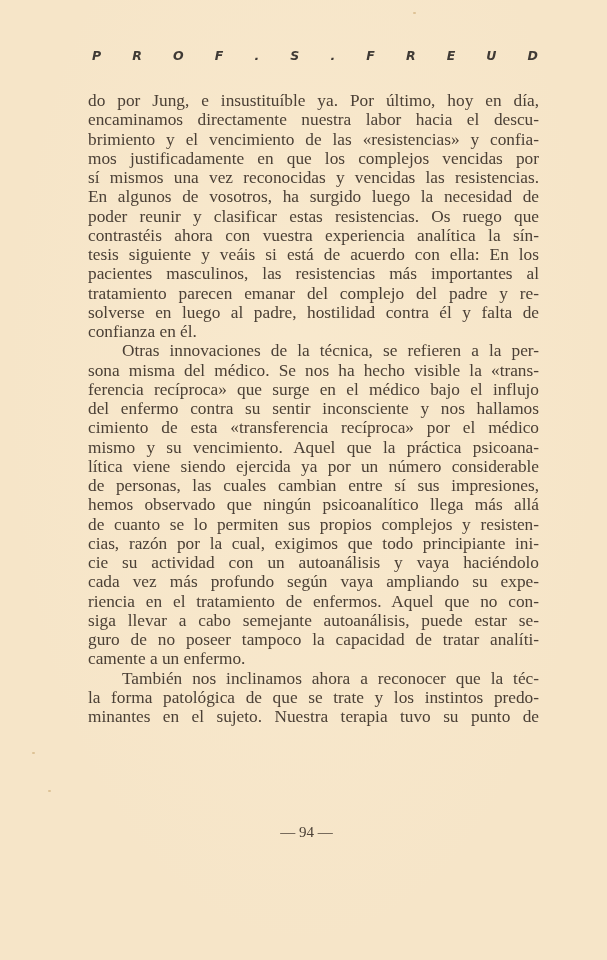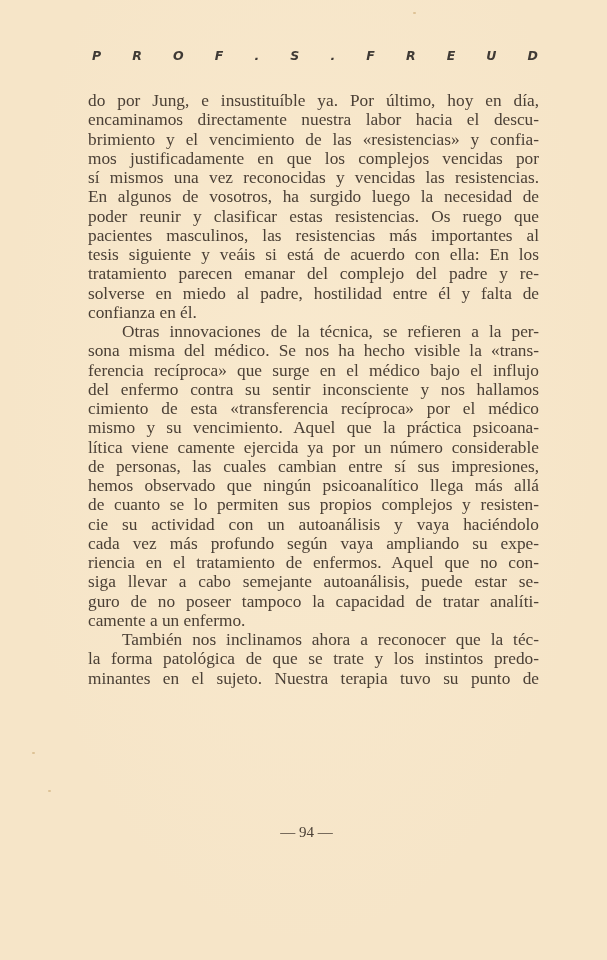--- a/index.html
+++ b/index.html
@@ -104,37 +104,39 @@
 
   <div class="body-text" id="body-text">
       <div>
         <span class="line">do por Jung, e insustituíble ya. Por último, hoy en día,</span>
         <span class="line">encaminamos directamente nuestra labor hacia el descu-</span>
         <span class="line">brimiento y el vencimiento de las «resistencias» y confia-</span>
         <span class="line">mos justificadamente en que los complejos vencidas por</span>
         <span class="line">sí mismos una vez reconocidas y vencidas las resistencias.</span>
         <span class="line">En algunos de vosotros, ha surgido luego la necesidad de</span>
         <span class="line">poder reunir y clasificar estas resistencias. Os ruego que</span>
+        <span class="line">contrastéis ahora con vuestra experiencia analítica la sín-</span>
+        <span class="line">tesis siguiente y veáis si está de acuerdo con ella: En los</span>
         <span class="line">pacientes masculinos, las resistencias más importantes al</span>
-        <span class="line">tesis siguiente y veáis si está de acuerdo con ella: En los</span>
         <span class="line">tratamiento parecen emanar del complejo del padre y re-</span>
-        <span class="line">solverse en miedo al padre, hostilidad entre él y falta de</span>
+        <span class="line">solverse en luego al padre, hostilidad contra él y falta de</span>
         <span class="line last">confianza en él.</span>
       </div>
       <div>
         <span class="line indent">Otras innovaciones de la técnica, se refieren a la per-</span>
         <span class="line">sona misma del médico. Se nos ha hecho visible la «trans-</span>
         <span class="line">ferencia recíproca» que surge en el médico bajo el influjo</span>
         <span class="line">del enfermo contra su sentir inconsciente y nos hallamos</span>
         <span class="line">cimiento de esta «transferencia recíproca» por el médico</span>
         <span class="line">mismo y su vencimiento. Aquel que la práctica psicoana-</span>
-        <span class="line">lítica viene camente ejercida ya por un número considerable</span>
+        <span class="line">lítica viene siendo ejercida ya por un número considerable</span>
         <span class="line">de personas, las cuales cambian entre sí sus impresiones,</span>
         <span class="line">hemos observado que ningún psicoanalítico llega más allá</span>
         <span class="line">de cuanto se lo permiten sus propios complejos y resisten-</span>
+        <span class="line">cias, razón por la cual, exigimos que todo principiante ini-</span>
         <span class="line">cie su actividad con un autoanálisis y vaya haciéndolo</span>
         <span class="line">cada vez más profundo según vaya ampliando su expe-</span>
         <span class="line">riencia en el tratamiento de enfermos. Aquel que no con-</span>
         <span class="line">siga llevar a cabo semejante autoanálisis, puede estar se-</span>
         <span class="line">guro de no poseer tampoco la capacidad de tratar analíti-</span>
         <span class="line last">camente a un enfermo.</span>
       </div>
       <div>
         <span class="line indent">También nos inclinamos ahora a reconocer que la téc-</span>
         <span class="line">la forma patológica de que se trate y los instintos predo-</span>

